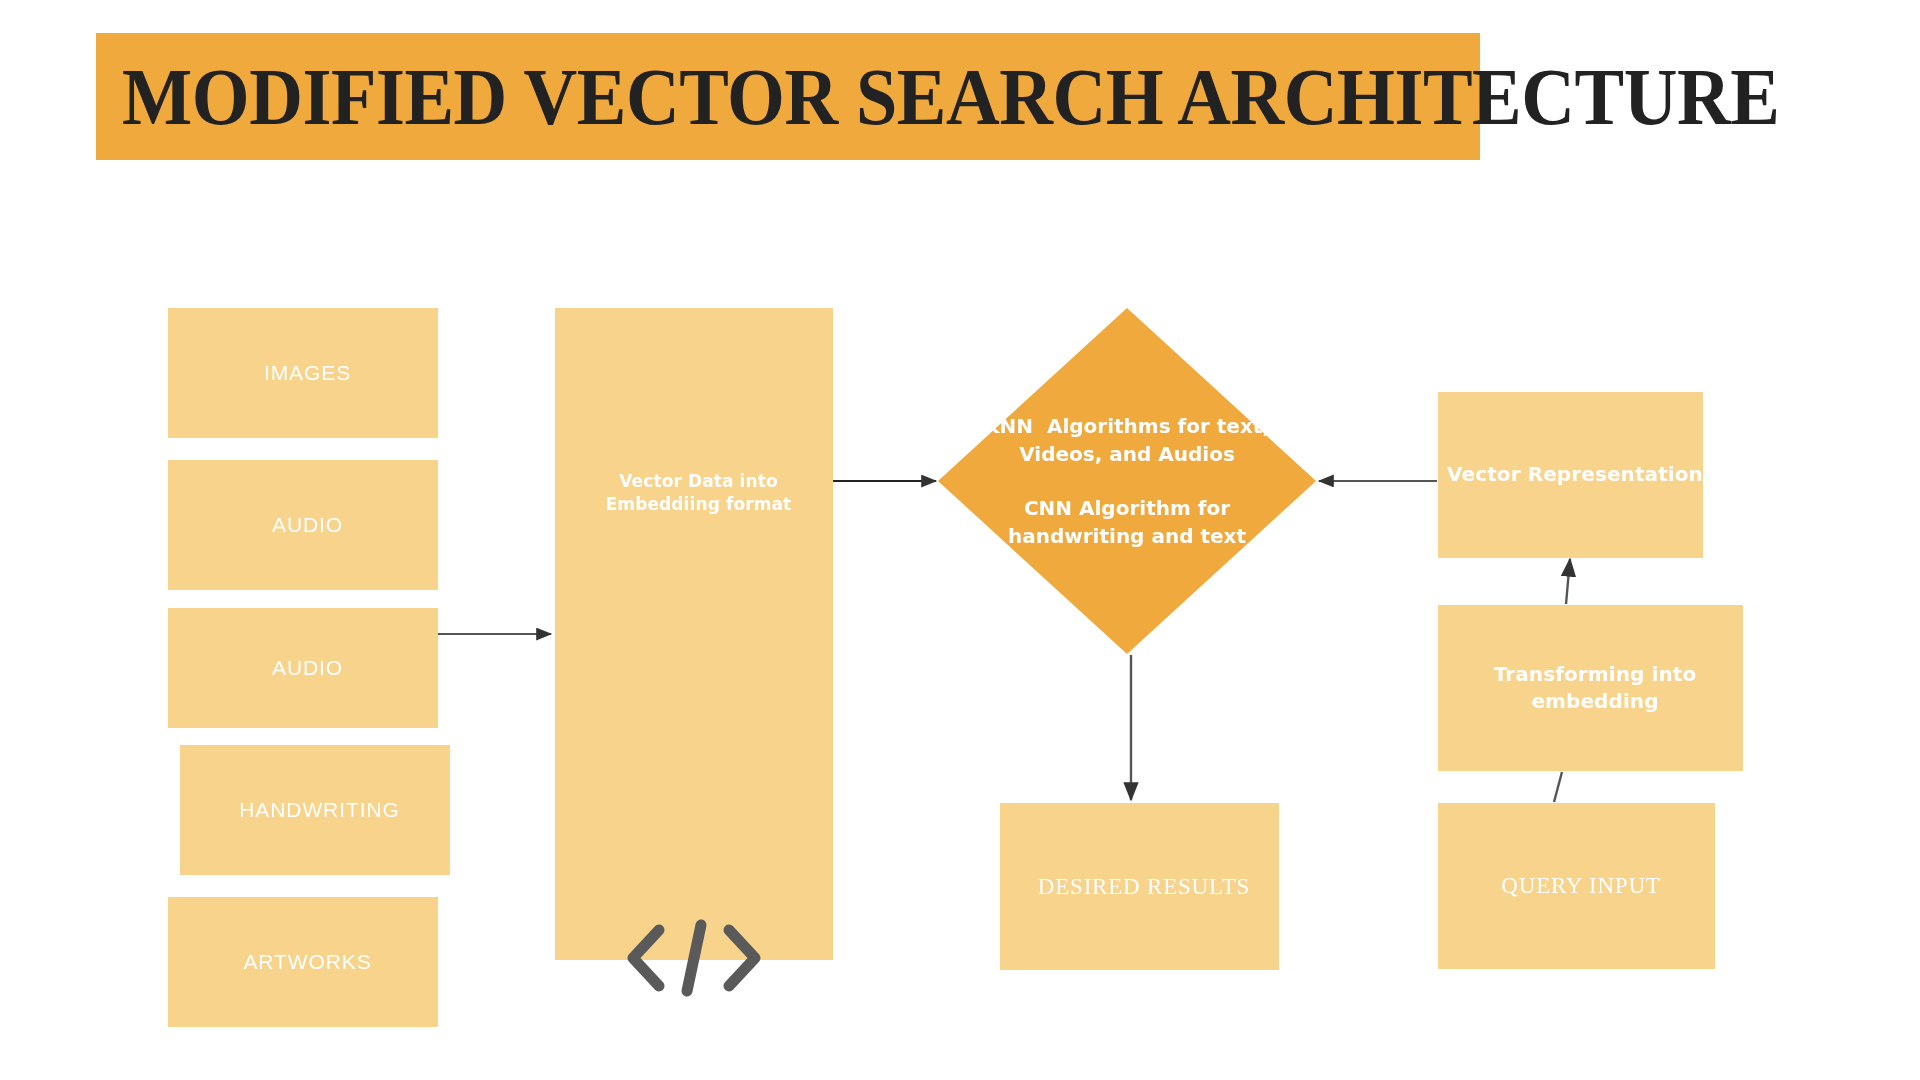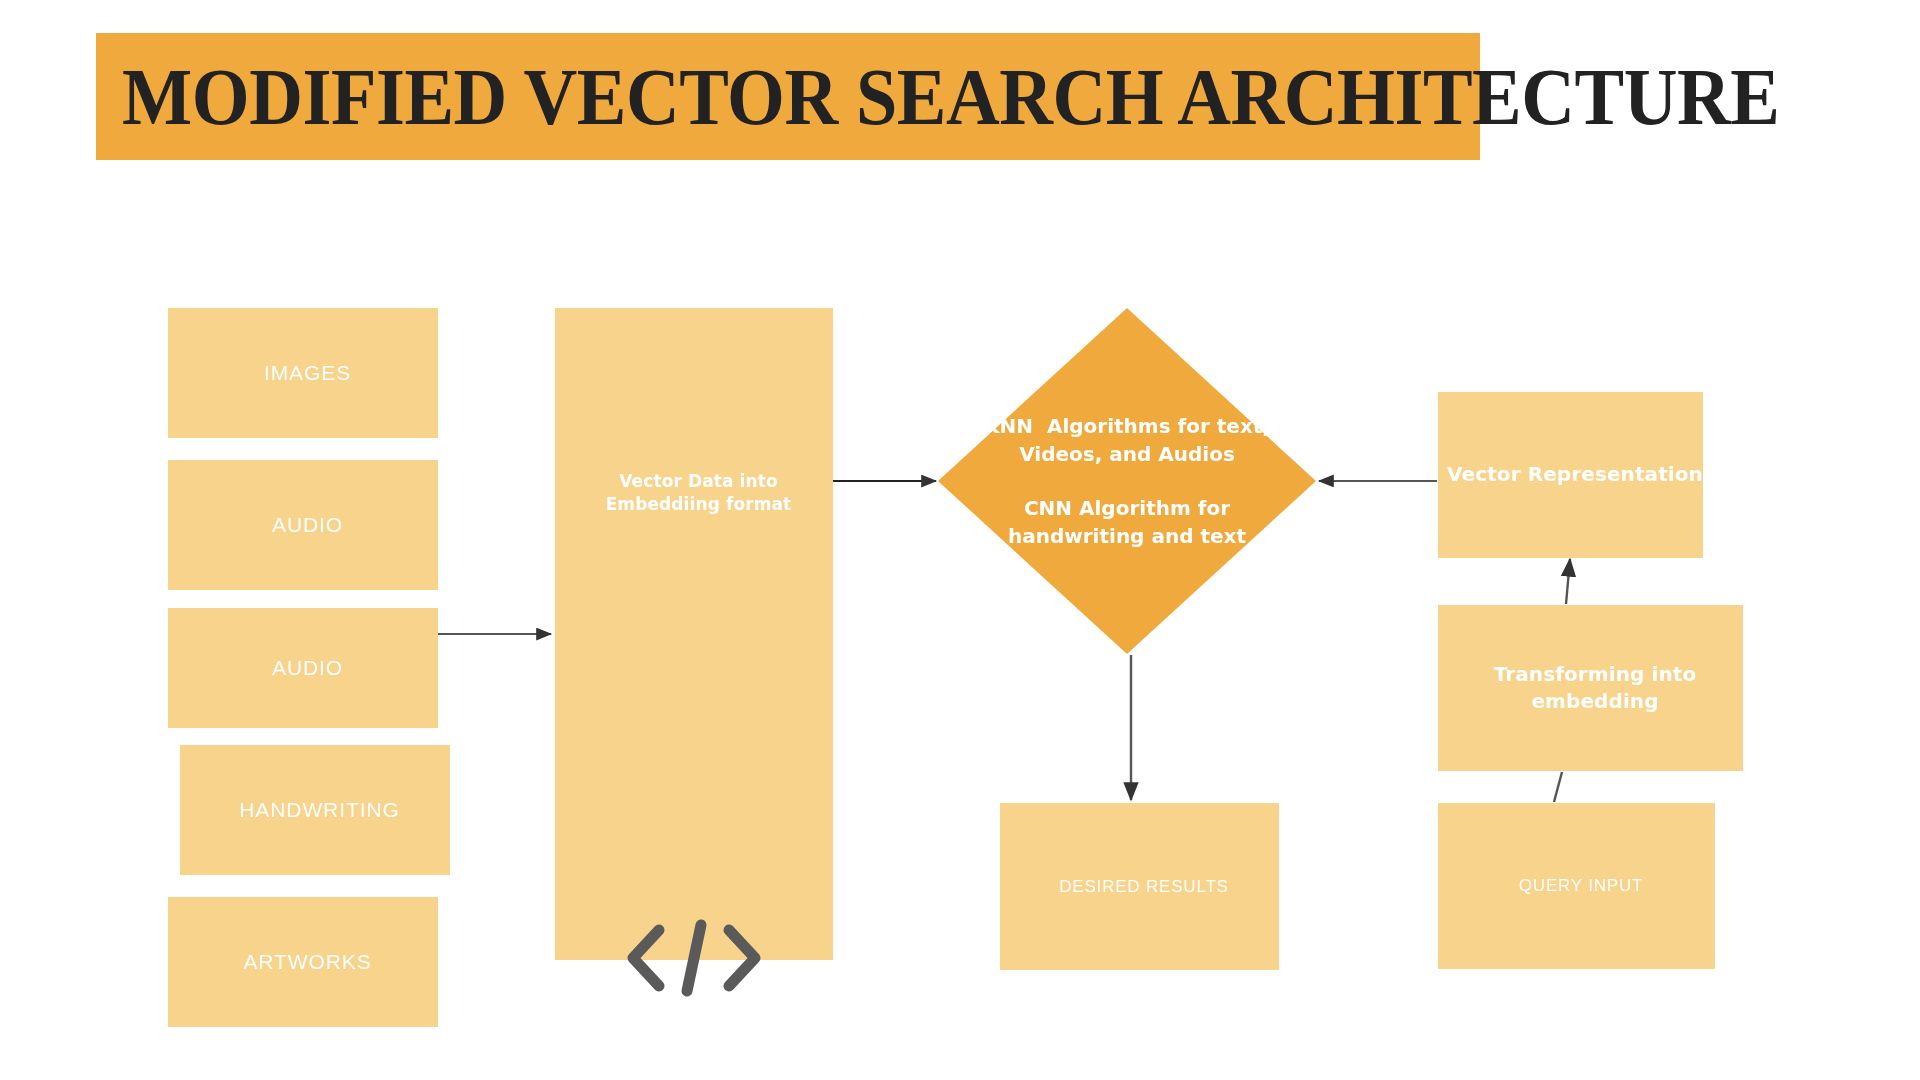--- a/index.html
+++ b/index.html
@@ -63,23 +63,23 @@
   .geo .label {
     font-family:"DejaVu Sans", sans-serif;
     font-weight:700;
     font-size:17px;
     line-height:1.37;
     letter-spacing:0.1px;
   }
 
   
   .caps .label {
-    font-family:Liberation Sans, sans-serif;
+    font-family:Liberation Serif, serif;
     font-weight:400;
-    font-size:17px;
+    font-size:23px;
     letter-spacing:0.8px;
   }
 
   
   #node-images       { left:168px; top:308px;  width:270px; height:130px; }
   #node-audio        { left:168px; top:460px;  width:270px; height:130px; }
   #node-videos       { left:168px; top:608px;  width:270px; height:120px; }
   #node-handwriting  { left:168px; top:745px;  width:270px; height:130px;margin-left:12px; }
   #node-artworks     { left:168px; top:897px;  width:270px; height:130px; }
 

